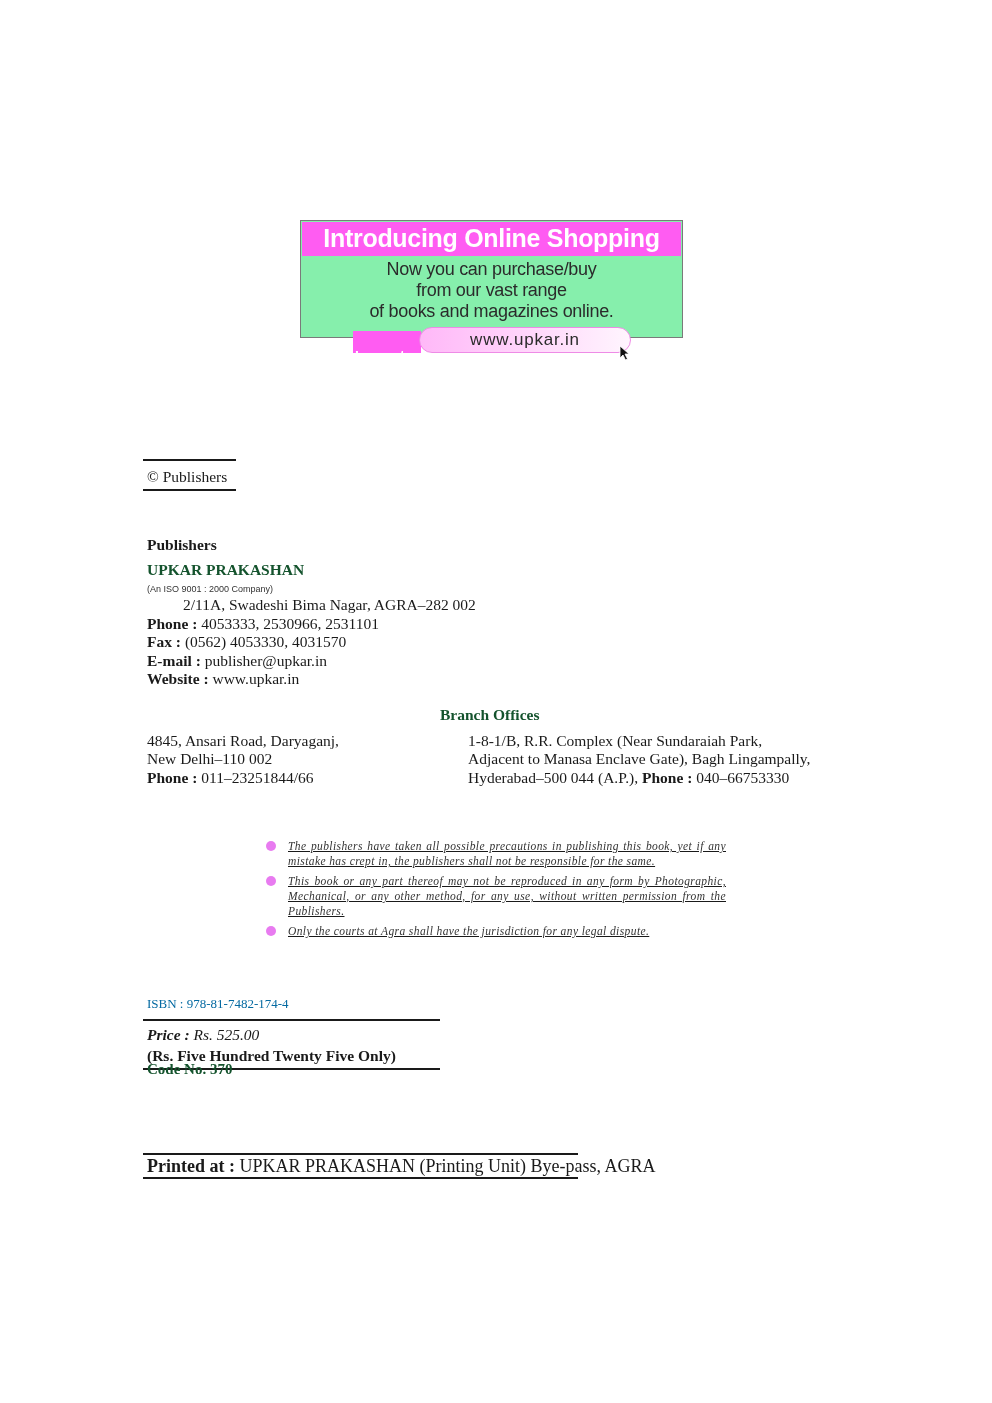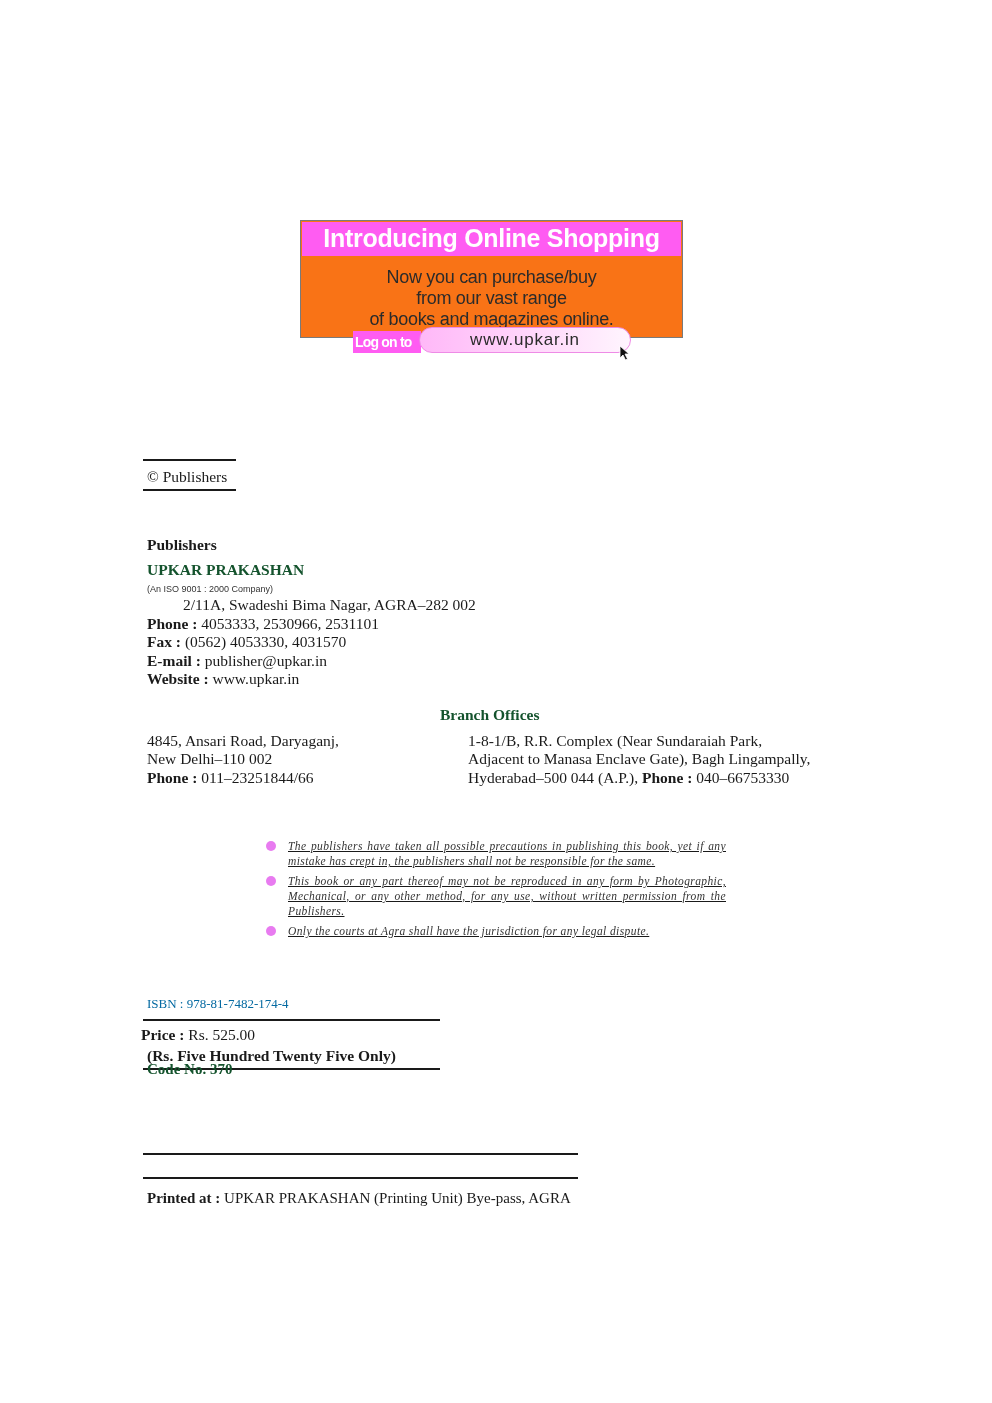--- a/index.html
+++ b/index.html
@@ -1,28 +1,28 @@
 <!DOCTYPE html>
 <html><head>
   <meta charset="utf-8">
   <style>
     html, body { margin: 0; padding: 0; background: #ffffff; }
     body { width: 992px; height: 1403px; position: relative; overflow: hidden;
            font-family: "Liberation Serif", "DejaVu Serif", serif; color: #1a1a1a; }
     .abs { position: absolute; }
 
     
-    .banner { left: 300px; top: 220px; width: 383px; height: 118px; border: 1px solid #7a7a7a; box-sizing: border-box; background: #f97316; }
+    .banner { left: 300px; top: 220px; width: 383px; height: 118px; border: 1px solid #7a7a7a; box-sizing: border-box; background: #86efac; }
     .banner-head { position: absolute; left: 1px; top: 1px; right: 1px; height: 34px; background: #ff5cf2; }
     .banner-title { position: absolute; left: 0; right: 0; top: 2px; text-align: center; color: #fff;
                     font-family: "Liberation Sans", "DejaVu Sans", sans-serif; font-weight: bold; font-size: 25px; letter-spacing: -0.3px; }
     .banner-body { position: absolute; left: 0; right: 0; top: 38px; text-align: center;
-                   font-family: "Liberation Sans", "DejaVu Sans", sans-serif; font-size: 18px; line-height: 21px; color: #2b2b2b; letter-spacing: -0.3px; margin-top: 8px; }
+                   font-family: "Liberation Sans", "DejaVu Sans", sans-serif; font-size: 18px; line-height: 21px; color: #2b2b2b; letter-spacing: -0.3px; }
     .logon-tag { position: absolute; left: 52px; top: 110px; width: 68px; height: 22px; background: #ff5cf2; }
-    .logon-label { position: absolute; left: 2px; top: 3px; color: #fff; font-family: "Liberation Sans", "DejaVu Sans", sans-serif;
+    .logon-label { position: absolute; left: 2px; top: 17px; color: #fff; font-family: "Liberation Sans", "DejaVu Sans", sans-serif;
                    font-weight: bold; font-size: 14px; letter-spacing: -0.8px; }
     .url-pill { position: absolute; left: 118px; top: 106px; width: 212px; height: 26px; border: 1px solid #ee8be6; border-radius: 14px;
                 background: linear-gradient(90deg, #ffb8f8 0%, #ffd8fb 55%, #fff5fe 100%); box-sizing: border-box; }
     .url-text { position: absolute; left: 0; right: 0; top: 2px; text-align: center; font-family: "Liberation Sans", "DejaVu Sans", sans-serif;
                 font-size: 17px; color: #2b2b2b; letter-spacing: 0.8px; }
     .cursor-icon { position: absolute; left: 318px; top: 124px; width: 12px; height: 16px; }
 
     
     .rule { position: absolute; height: 2px; background: #1a1a1a; }
     .txt { position: absolute; font-size: 15.5px; line-height: 18.5px; white-space: nowrap; }
@@ -108,26 +108,26 @@
     <span>This book or any part thereof may not be reproduced in any form by Photographic, Mechanical, or any other method, for any use, without written permission from the Publishers.</span>
   </div>
   <div class="bullet">
     <span class="dot"></span>
     <span>Only the courts at Agra shall have the jurisdiction for any legal dispute.</span>
   </div>
 </div>
 
 <div class="txt" style="left:147px; top:995px; font-size:13px; color:#0369a1;">ISBN : 978-81-7482-174-4</div>
 <div class="rule" style="left:143px; top:1019px; width:297px;"></div>
-<div class="txt" style="left:141px; top:1026px;">
+<div class="txt" style="left:147px; top:1026px;font-style:italic;">
   <span class="b">Price :</span>
   <span>Rs.  525.00</span>
 </div>
 <div class="txt b" style="left:147px; top:1047px;">(Rs.  Five Hundred Twenty Five Only)</div>
 <div class="rule" style="left:143px; top:1068px; width:297px;"></div>
 <div class="txt pink" style="left:147px; top:1060px; font-size:15px;">Code No. 370</div>
 
 <div class="rule" style="left:143px; top:1153px; width:435px;"></div>
-<div class="txt" style="left:147px; top:1157px; font-size:15px;margin-top:32px;">
+<div class="txt" style="left:147px; top:1157px; font-size:18px;">
   <span class="b">Printed at :</span>
   <span>UPKAR PRAKASHAN (Printing Unit) Bye-pass, AGRA</span>
 </div>
 <div class="rule" style="left:143px; top:1177px; width:435px;"></div>
 
 </body></html>

